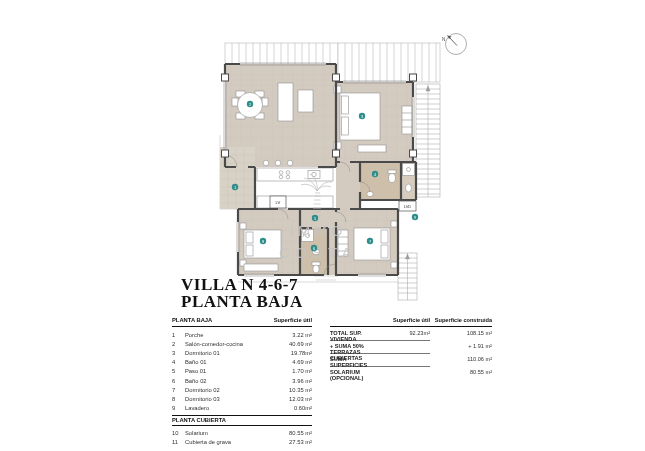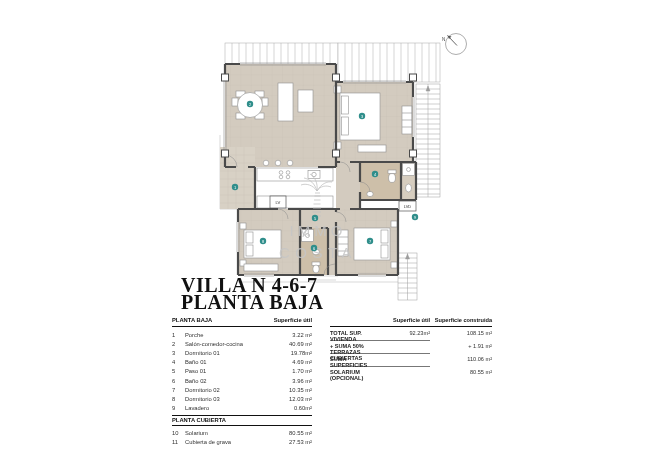--- a/index.html
+++ b/index.html
@@ -6,21 +6,21 @@
   body{
     width:645px;height:451px;position:relative;background:#ffffff;
     font-family:"Liberation Sans",sans-serif;color:#222;overflow:hidden;
   }
   
   #plan{position:absolute;left:178px;top:12px;width:310px;height:300px;}
   
   .title{
     position:absolute;left:181px;top:277px;
     font-family:"Liberation Serif",serif;font-weight:bold;
-    font-size:20px;line-height:16.5px;letter-spacing:.5px;color:#111;
+    font-size:17px;line-height:16.5px;letter-spacing:.5px;color:#111;
   }
   
   .ltable{position:absolute;left:172px;top:317px;width:140px;font-size:5.8px;color:#333;}
   .ltable .hdr{display:flex;justify-content:space-between;font-weight:bold;color:#111;
     padding-bottom:3px;border-bottom:1.4px solid #111;}
   .ltable .rows{margin-top:3px;}
   .lt-row{display:flex;align-items:center;height:9.2px;}
   .lt-row .num{width:13px;}
   .lt-row .nm{flex:1;}
   .lt-row .val{text-align:right;white-space:nowrap;}

